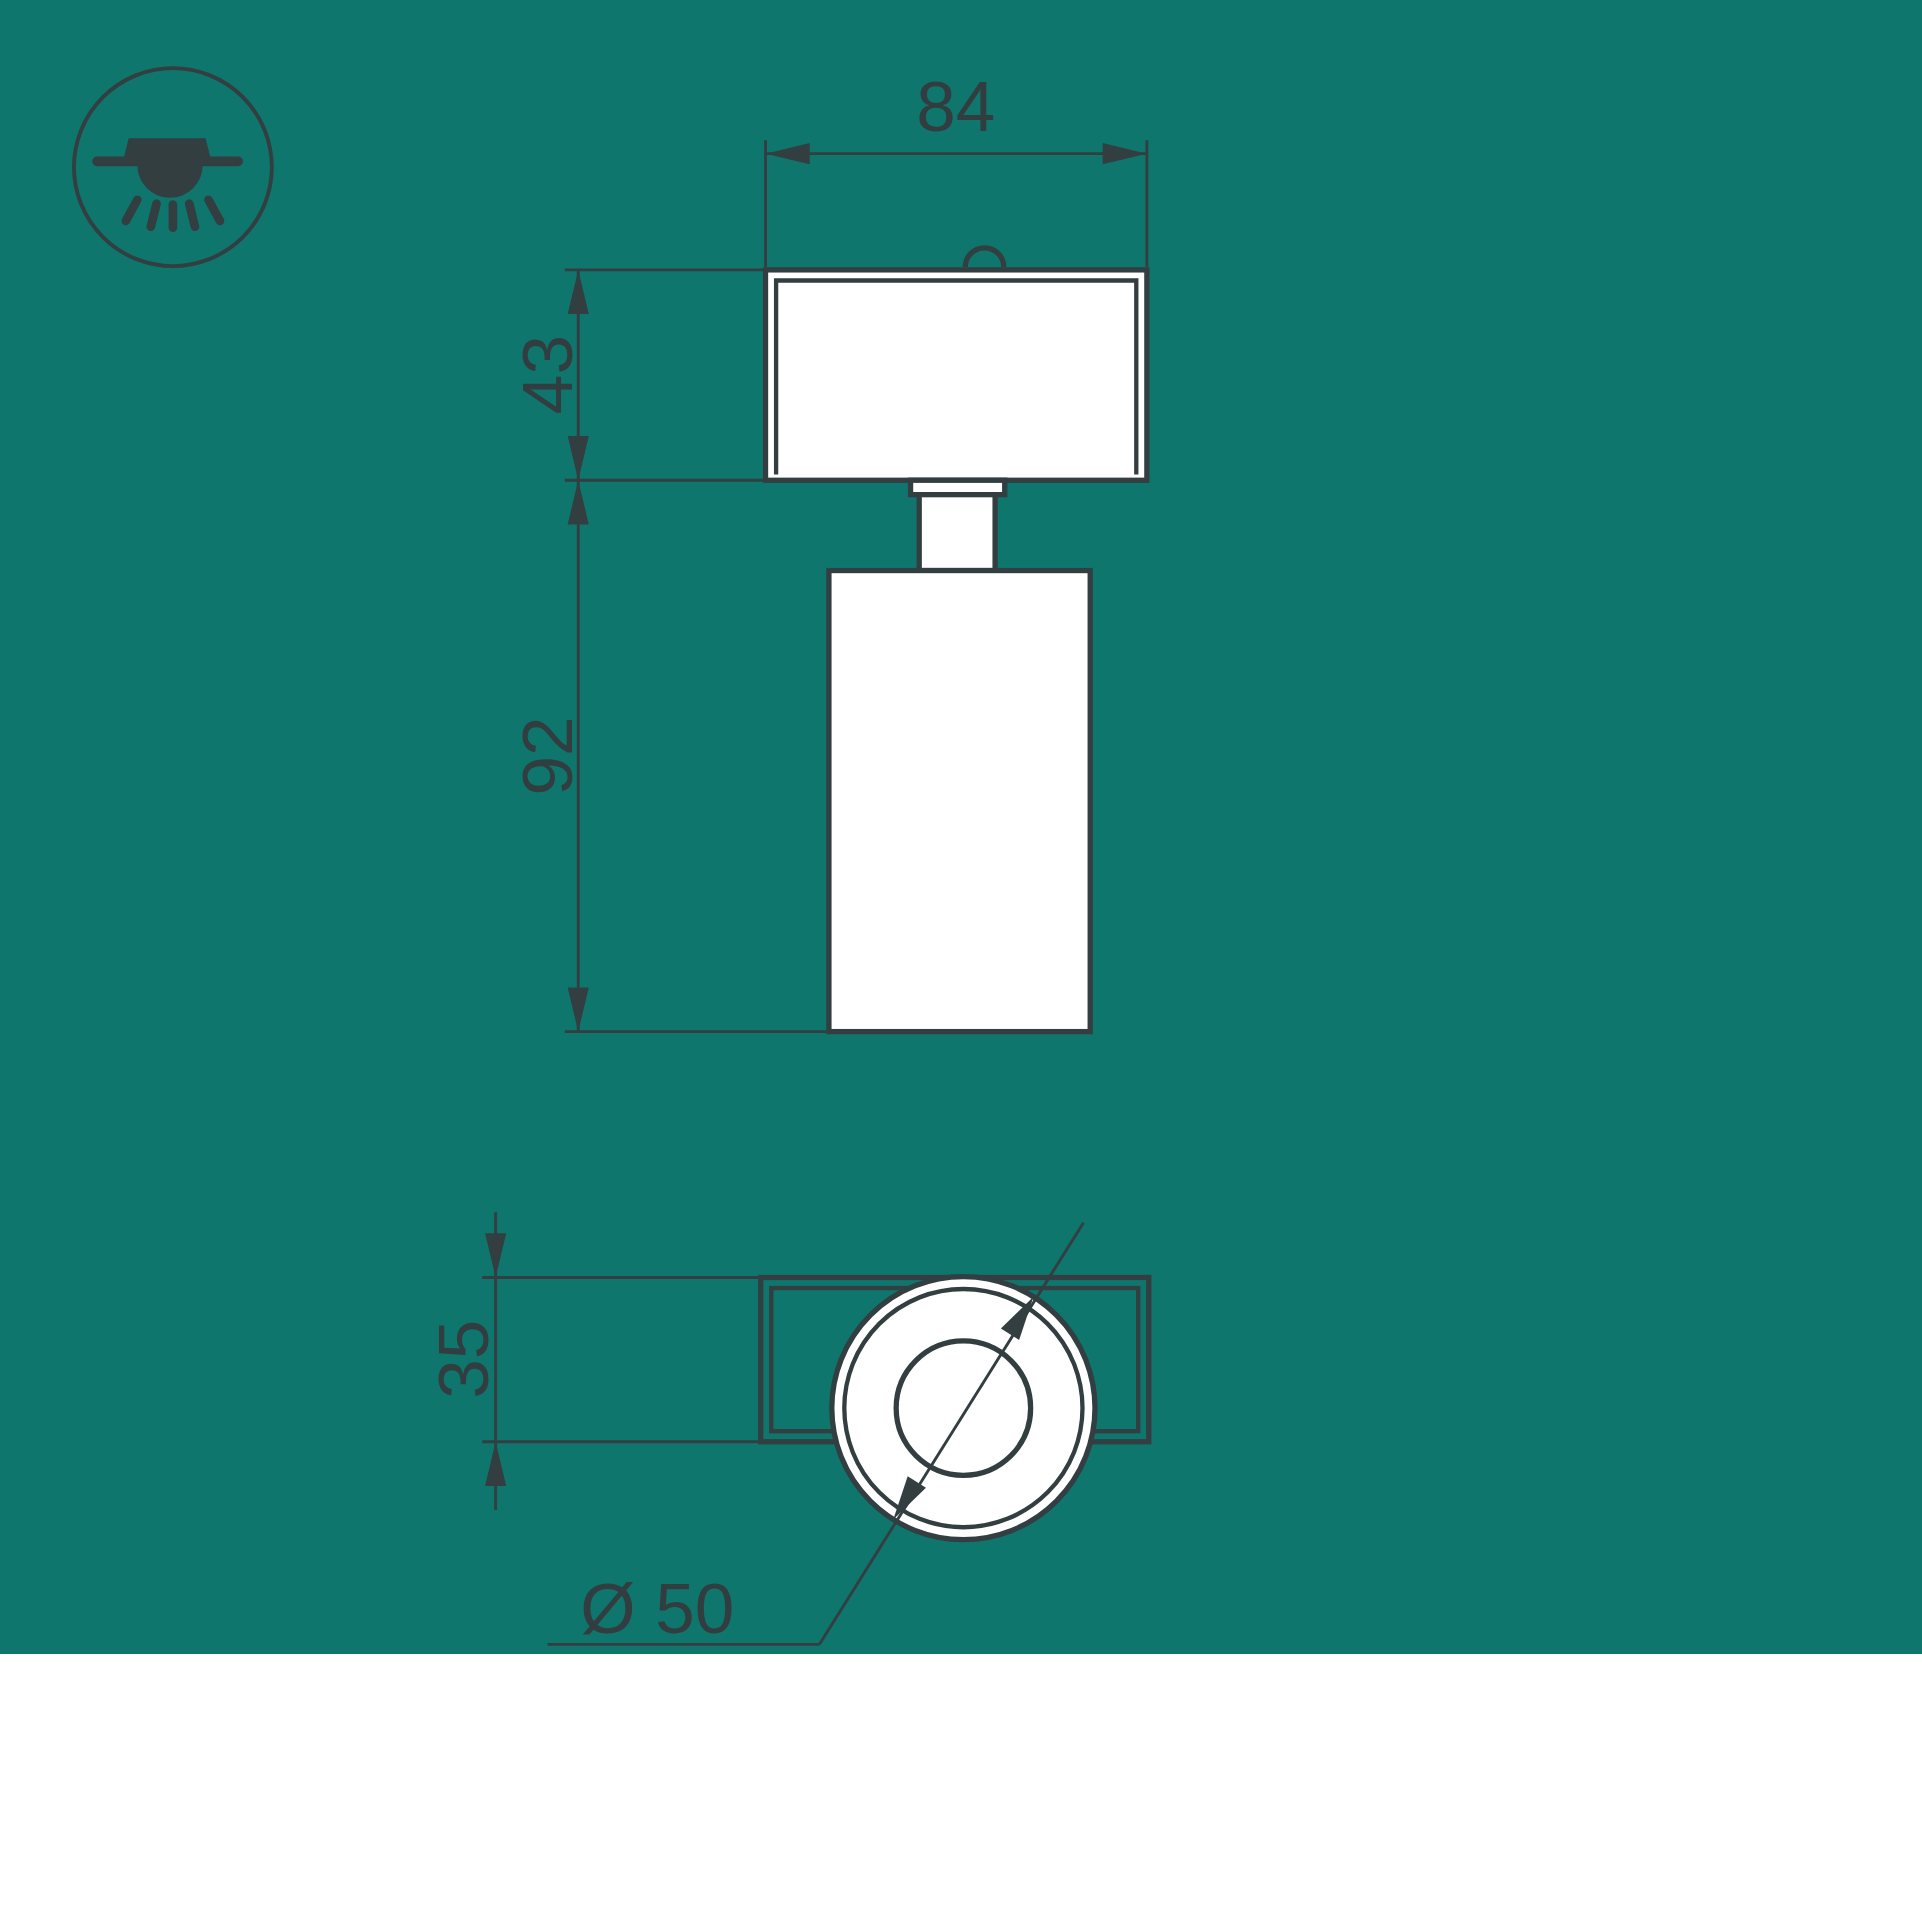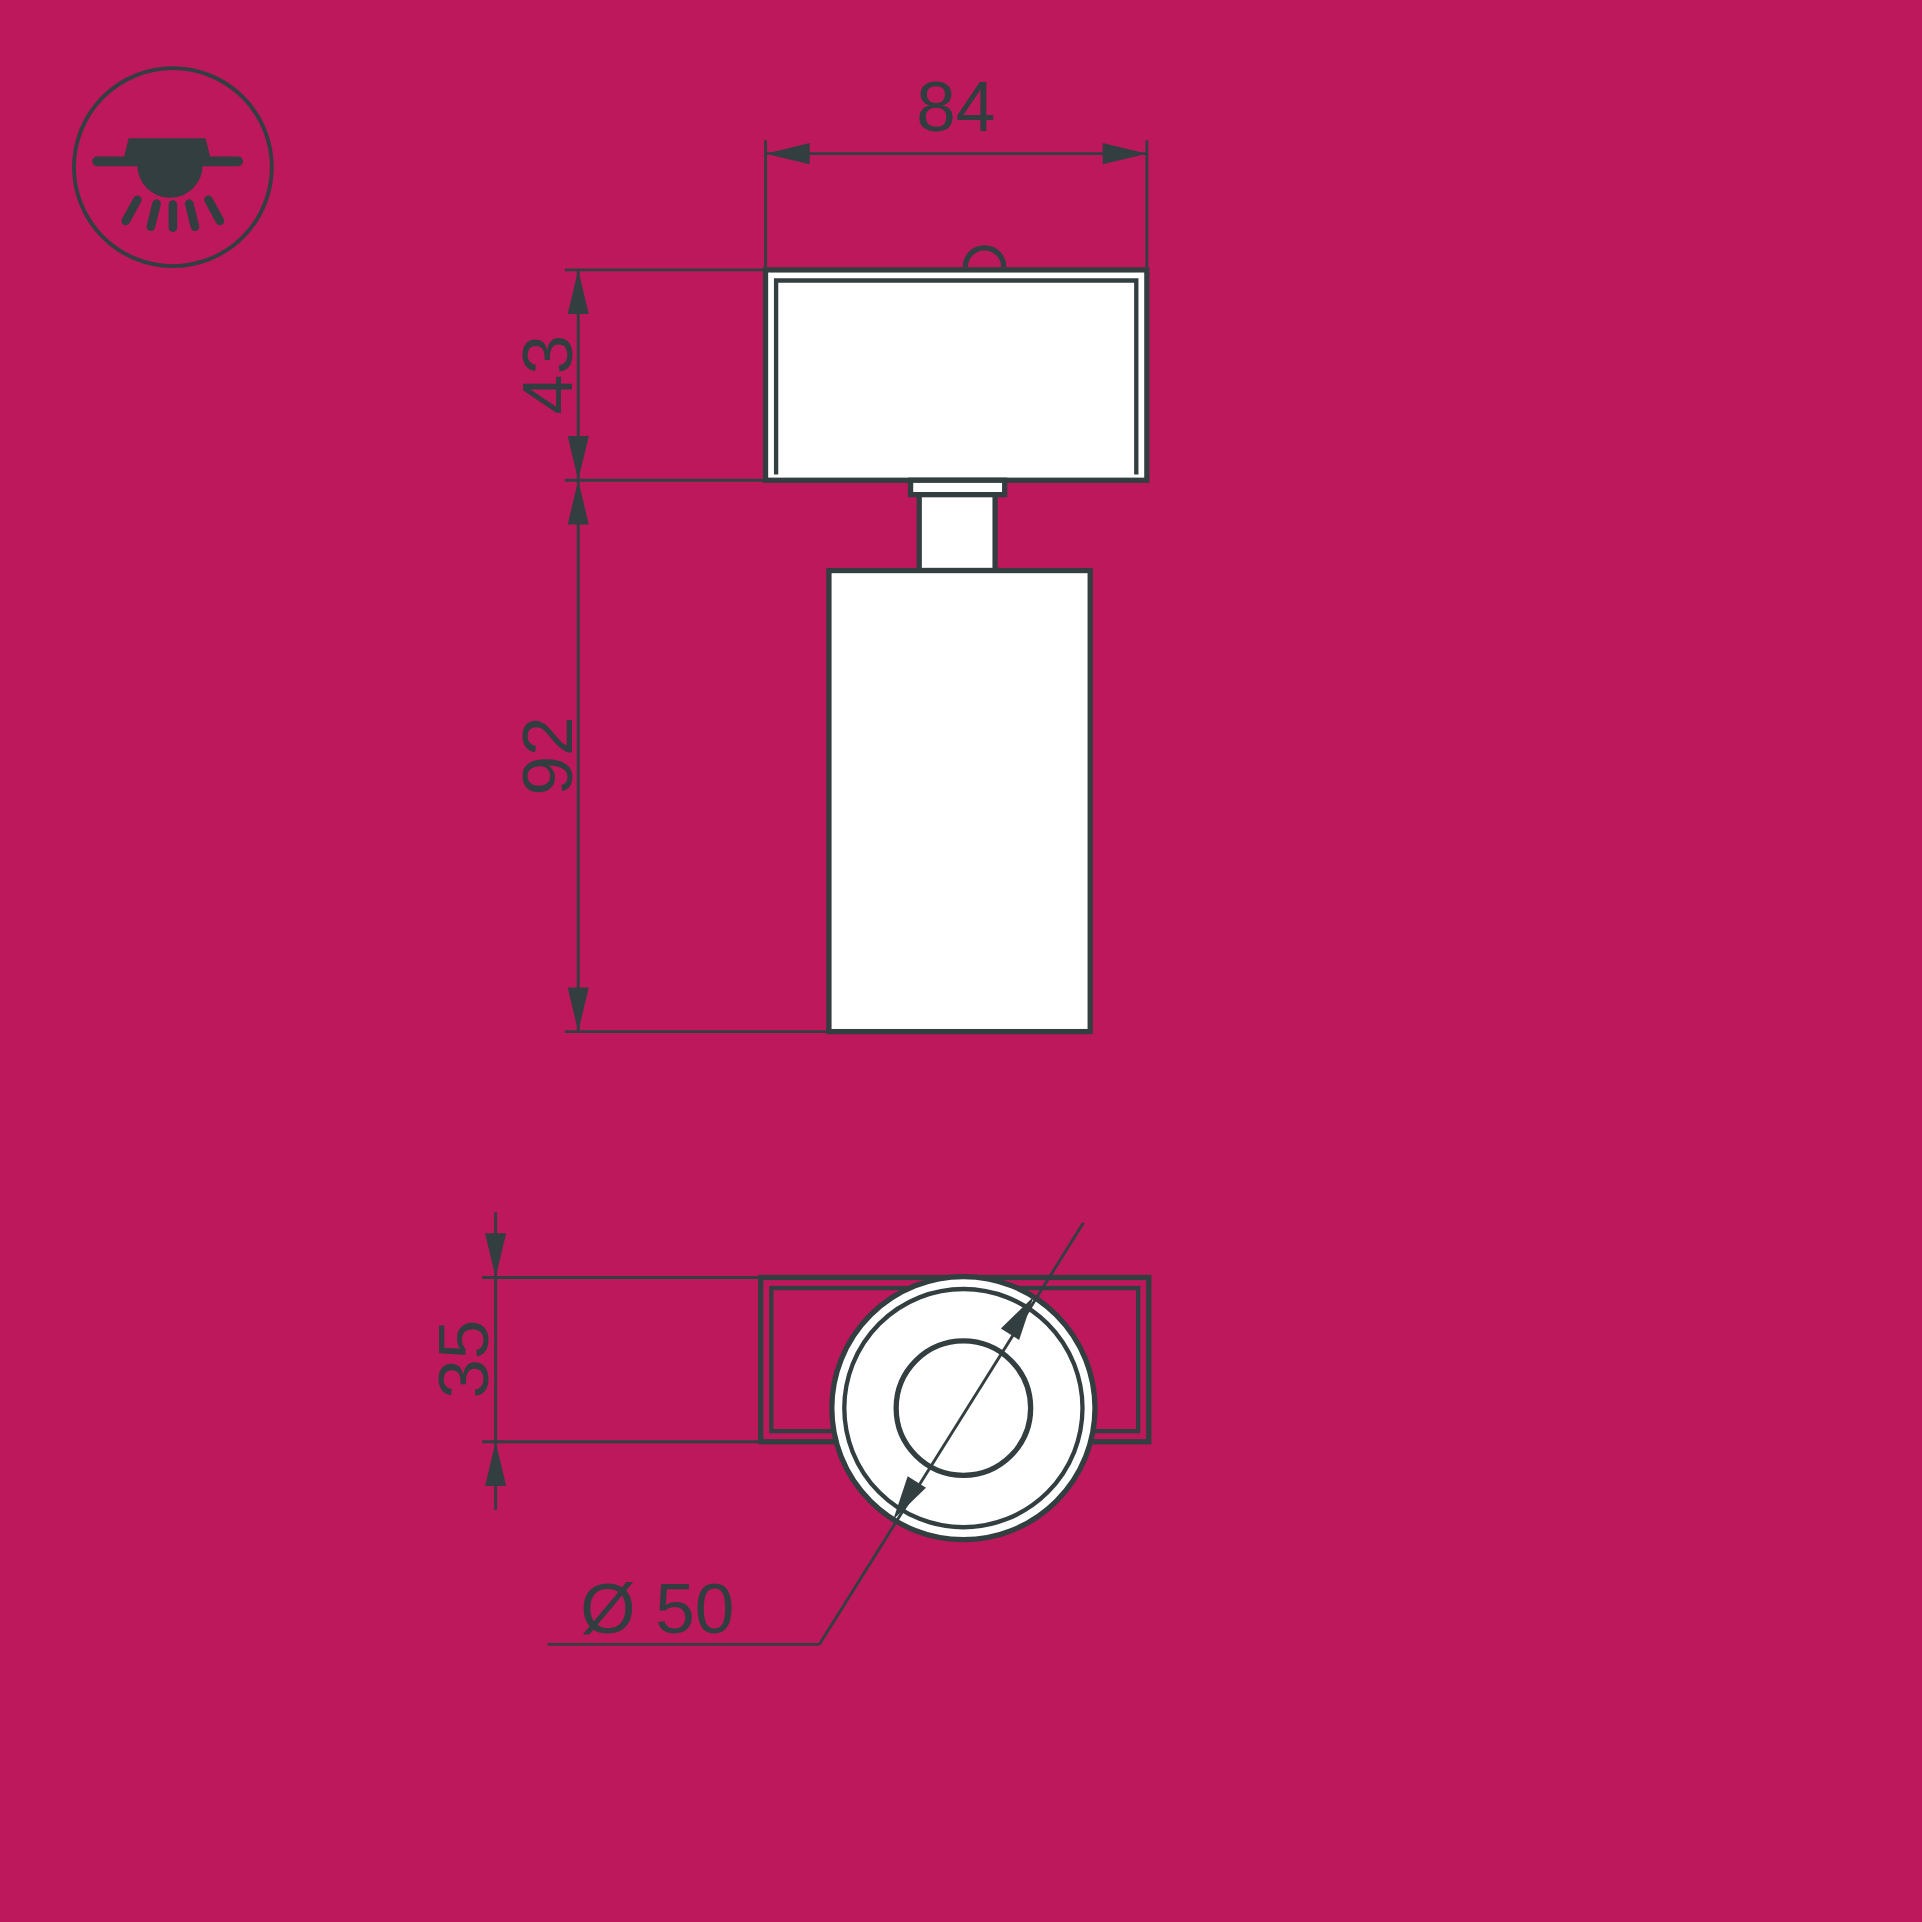--- a/index.html
+++ b/index.html
@@ -1,16 +1,16 @@
 <!DOCTYPE html>
 <html><head>
 <meta charset="utf-8">
 <style>
   html,body{margin:0;padding:0;background:#ffffff;}
-  .canvas-wrap{width:1922px;height:1922px;background:#be185d;position:relative;}
+  .canvas-wrap{width:1922px;height:1654px;background:#0f766e;position:relative;}
   svg{display:block;}
   .obj{stroke:#333e41;fill:none;stroke-width:5.5;}
   .obj-fill{stroke:#333e41;fill:#ffffff;stroke-width:5.5;}
   .obj-thin{stroke:#333e41;fill:none;stroke-width:4.5;}
   .dim{stroke:#333e41;fill:none;stroke-width:3;}
   .arrow{fill:#333e41;stroke:none;}
   .glyph{fill:#333e41;stroke:none;}
   .glyph-line{stroke:#333e41;fill:none;}
   text{fill:#323d40;font-family:"Liberation Sans","DejaVu Sans",sans-serif;
        font-size:74px;font-weight:400;}

